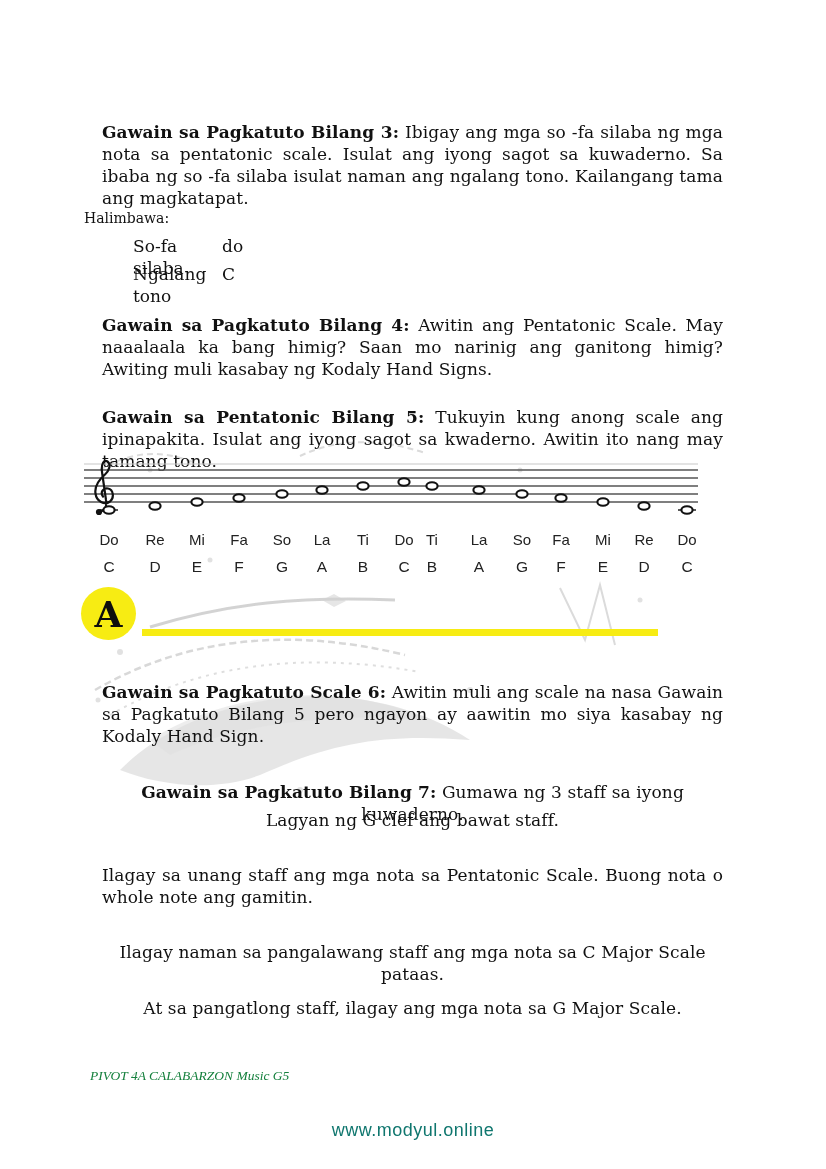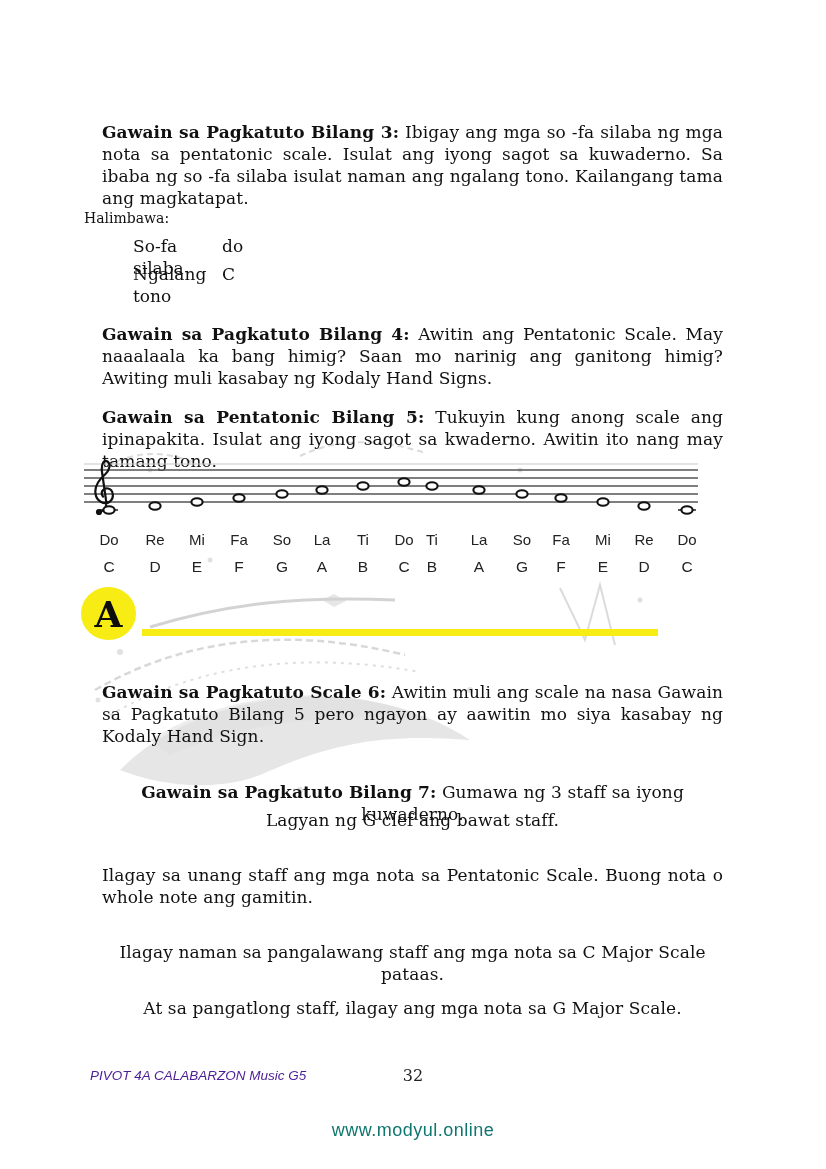--- a/index.html
+++ b/index.html
@@ -21,21 +21,21 @@
   .ex-row .ex-val{display:inline-block;}
   .staff-wrap{position:absolute;left:84px;top:455px;width:628px;height:124px;}
   .marker-circle{
     position:absolute;left:81px;top:587px;width:55px;height:53px;border-radius:50%;
     background:#F7EC13;display:flex;align-items:center;justify-content:center;z-index:2;
   }
   .marker-letter{font-size:36px;font-weight:700;line-height:1;color:#0d0d0d;}
   .marker-line{position:absolute;left:142px;top:629px;width:516px;height:7px;background:#F7EC13;z-index:2;}
   .footer-left{
     position:absolute;left:90px;top:1068px;font-size:13.5px;font-style:italic;
-    font-family:Liberation Sans, sans-serif;color:#4c1d95;
+    font-family:Liberation Serif, serif;color:#15803d;
   }
   .page-num{position:absolute;left:0;top:1066px;width:826px;text-align:center;font-size:16px;color:#222;}
   .site-mark{
     position:absolute;left:0;top:1120px;width:826px;text-align:center;
     font-family:"Liberation Sans",sans-serif;font-size:18px;color:#0f766e;letter-spacing:.5px;
   }
 </style>
 </head>
 <body>
 
@@ -73,21 +73,21 @@
 
   <div class="ex-row" style="top:235px">
     <span class="ex-name">So-fa silaba</span>
     <span class="ex-val">do</span>
   </div>
   <div class="ex-row" style="top:263px">
     <span class="ex-name">Ngalang tono</span>
     <span class="ex-val">C</span>
   </div>
 
-  <p class="para" style="top:305px"><b>Gawain sa Pagkatuto Bilang 4:</b> <span>Awitin ang Pentatonic Scale. May naaalaala ka bang himig? Saan mo narinig ang ganitong himig? Awiting muli kasabay ng Kodaly Hand Signs.</span></p>
+  <p class="para" style="top:296px"><b>Gawain sa Pagkatuto Bilang 4:</b> <span>Awitin ang Pentatonic Scale. May naaalaala ka bang himig? Saan mo narinig ang ganitong himig? Awiting muli kasabay ng Kodaly Hand Signs.</span></p>
 
   <p class="para" style="top:388px"><b>Gawain sa Pentatonic Bilang 5:</b> <span>Tukuyin kung anong scale ang ipinapakita. Isulat ang iyong sagot sa kwaderno. Awitin ito nang may tamang tono.</span></p>
 
   <div class="staff-wrap">
     <svg id="staff-svg" width="628" height="124" viewBox="0 0 628 124">
 
       <line x1="0" y1="9" x2="614" y2="9" stroke="#c8c8c8" stroke-width="1.2"></line>
 
       <g id="staff-lines" stroke="#555" stroke-width="1.3">
         <line x1="0" y1="15" x2="614" y2="15"></line>
@@ -166,16 +166,15 @@
 
   <p class="para single" style="top:791px">Lagyan ng G clef ang bawat staff.</p>
 
   <p class="para" style="top:846px">Ilagay sa unang staff ang mga nota sa Pentatonic Scale. Buong nota o whole note ang gamitin.</p>
 
   <p class="para single" style="top:923px">Ilagay naman sa pangalawang staff ang mga nota sa C Major Scale pataas.</p>
 
   <p class="para single" style="top:979px">At sa pangatlong staff, ilagay ang mga nota sa G Major Scale.</p>
 
   <div class="footer-left">PIVOT 4A CALABARZON Music G5</div>
-  <div class="page-num">32</div>
   <div class="site-mark">www.modyul.online</div>
 
 </div>
 
 </body></html>

